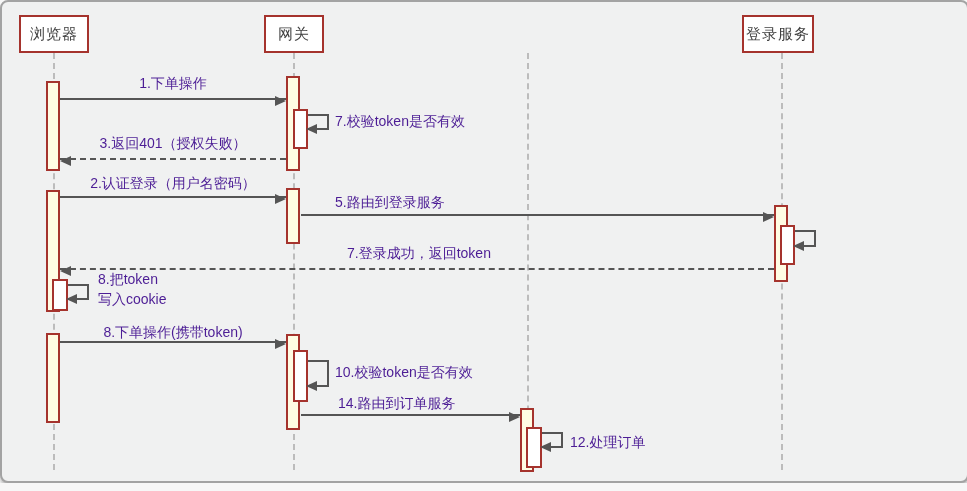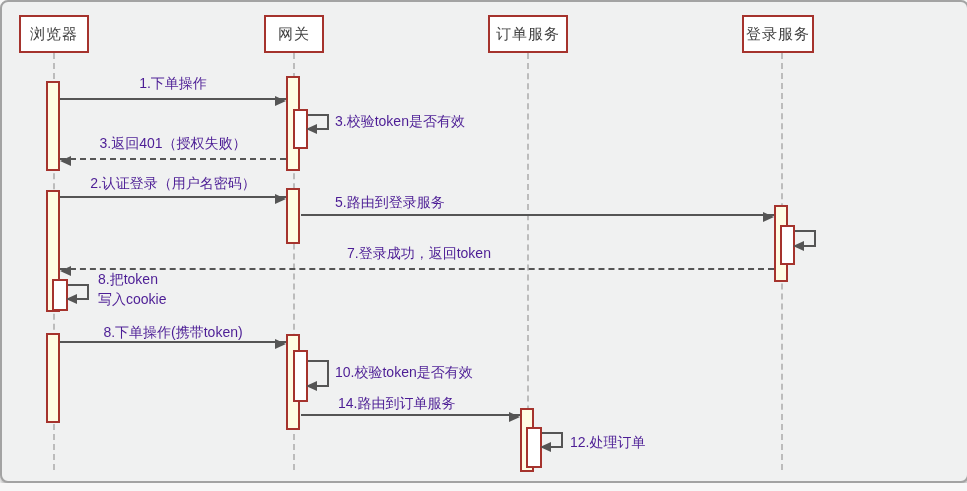--- a/index.html
+++ b/index.html
@@ -56,23 +56,20 @@
   <div class="lifeline" style="left:290.5px;top:51px;height:417px;"></div>
   <div class="lifeline" style="left:524.5px;top:51px;height:419px;"></div>
   <div class="lifeline" style="left:778.5px;top:51px;height:417px;"></div>
 
   <div class="actor" style="left:17px;top:13px;width:70px;">
       <span>浏览器</span>
     </div>
   <div class="actor" style="left:262px;top:13px;width:60px;">
       <span>网关</span>
     </div>
-  <div class="actor" style="left:486px;top:13px;width:80px;">
-      <span>订单服务</span>
-    </div>
   <div class="actor" style="left:740px;top:13px;width:72px;">
       <span>登录服务</span>
     </div>
 
   <div class="act" style="left:44px;top:79px;height:90px;"></div>
   <div class="act" style="left:44px;top:188px;height:122px;"></div>
   <div class="act" style="left:44px;top:331px;height:90px;"></div>
   <div class="act" style="left:284px;top:74px;height:95px;"></div>
   <div class="act" style="left:284px;top:186px;height:56px;"></div>
   <div class="act" style="left:284px;top:332px;height:96px;"></div>
@@ -117,21 +114,21 @@
       <span class="head-l"></span>
     </div>
   <div class="loop" style="left:306px;top:358px;width:21px;height:27px;">
       <span class="head-l"></span>
     </div>
   <div class="loop" style="left:540px;top:430px;width:21px;height:16px;">
       <span class="head-l"></span>
     </div>
 
   <div class="mlabel centered" style="left:58px;top:71px;width:226px;">1.下单操作</div>
-  <div class="mlabel" style="left:333px;top:109px;">3.校验token是否有效</div>
+  <div class="mlabel" style="left:333px;top:109px;">7.校验token是否有效</div>
   <div class="mlabel centered" style="left:58px;top:131px;width:226px;">3.返回401（授权失败）</div>
   <div class="mlabel centered" style="left:58px;top:171px;width:226px;">2.认证登录（用户名密码）</div>
   <div class="mlabel" style="left:333px;top:190px;">5.路由到登录服务</div>
   <div class="mlabel" style="left:345px;top:241px;">7.登录成功，返回token</div>
   <div class="mlabel" style="left:96px;top:267px;">
     <div>8.把token</div>
     <div>写入cookie</div>
   </div>
   <div class="mlabel centered" style="left:58px;top:320px;width:226px;">8.下单操作(携带token)</div>
   <div class="mlabel" style="left:333px;top:360px;">10.校验token是否有效</div>

